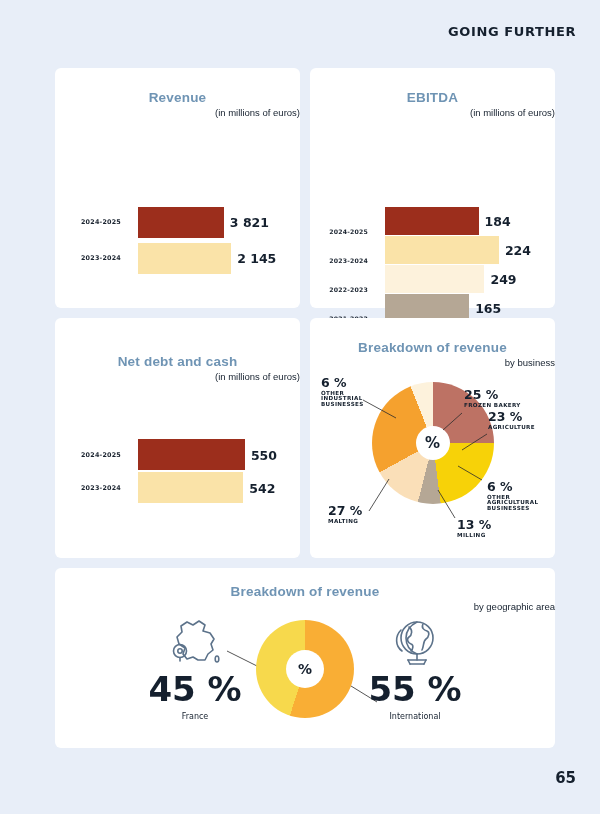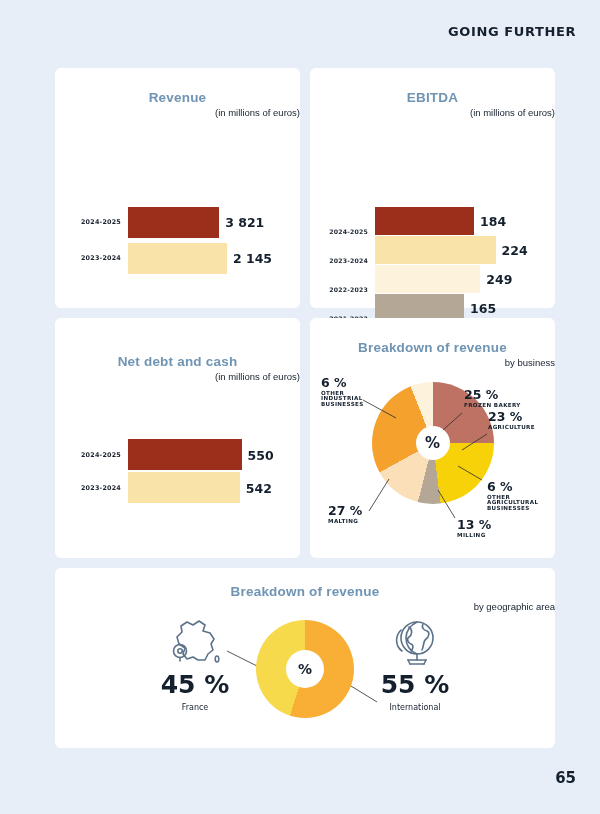--- a/index.html
+++ b/index.html
@@ -73,21 +73,21 @@
     box-sizing: border-box;
   }
   .bar-row {
     display: flex;
     align-items: center;
     margin-bottom: 0;
   }
   .bar-label {
     width: 66px;
     text-align: right;
-    padding-right: 7px;
+    padding-right: 17px;
     font-size: 6.4px;
     font-weight: bold;
     color: #1b2430;
     letter-spacing: 0.2px;
     flex: none;
     font-family: "DejaVu Sans", sans-serif;
   }
   .bar-track { flex: 1; position: relative; }
   .bar-fill { height: 100%; }
   .bar-value {
@@ -205,21 +205,21 @@
   .geo-side {
     position: absolute;
     top: 0;
     width: 120px;
     text-align: center;
   }
   .geo-side.left { left: 80px; }
   .geo-side.right { left: 300px; }
   .geo-icon { height: 56px; display: flex; align-items: center; justify-content: center; }
   .geo-pct {
-    font-size: 25px;
+    font-size: 34px;
     font-weight: bold;
     color: #15202e;
     font-family: "DejaVu Sans", sans-serif;
     line-height: 1;
     margin-top: 2px;
     text-align: center;
   }
   .geo-name {
     font-size: 8px;
     color: #15202e;

